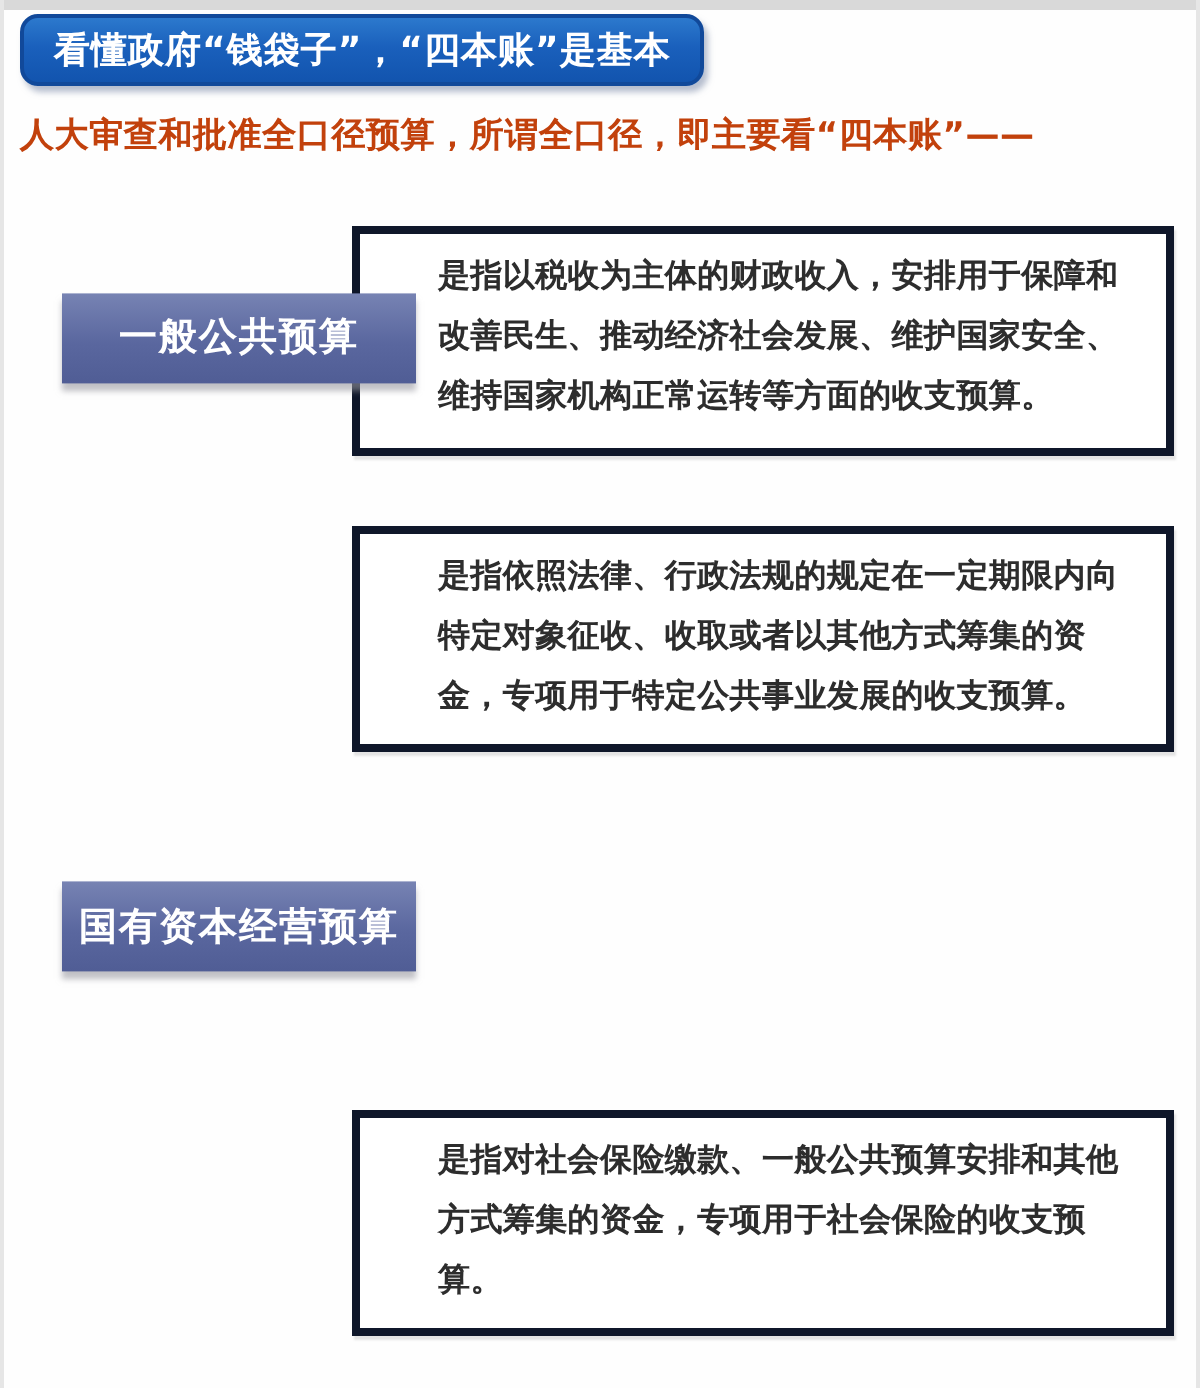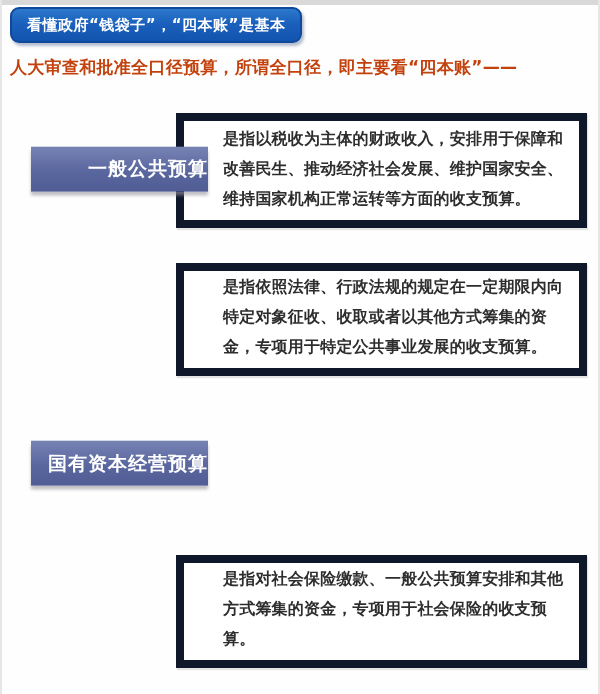--- a/index.html
+++ b/index.html
@@ -31,21 +31,21 @@
     background: linear-gradient(180deg, #2c79cd 0%, #1a60bc 45%, #1254ae 100%);
     border: 2px solid #11499a;
     border-radius: 9px;
     box-shadow: 2px 3px 3px rgba(120,135,165,0.55);
     box-sizing: border-box;
     z-index: 3;
   }
   .title-bar .title-text {
     color: #ffffff;
     font-weight: bold;
-    font-size: 15px;
+    font-size: 18px;
     letter-spacing: 0.5px;
     white-space: nowrap;
   }
   .subtitle {
     position: absolute; left: 8px; top: 56px;
     font-size: 17px;
     font-weight: bold;
     color: #c2410c;
     letter-spacing: 0.3px;
     white-space: nowrap;
@@ -54,43 +54,43 @@
   .row { position: absolute; left: 0; width: 600px; }
   .r1 { top: 113px; height: 115px; }
   .r2 { top: 263px; height: 113px; }
   .r3 { top: 409px; height: 112px; }
   .r4 { top: 555px; height: 113px; }
 
   .outline-box {
     position: absolute; left: 174px; top: 0;
     width: 411px; height: 100%;
     box-sizing: border-box;
-    border: 8px solid #0f172a;
+    border: 4px solid #0f172a;
     background: #ffffff;
-    display: flex; align-items: flex-end;
+    display: flex; align-items: flex-start;
     padding: 6px 13px 6px 39px;
     box-shadow: 1px 2px 1px rgba(180,180,180,0.35);
   }
   .desc {
     margin: 0;
     font-size: 16px;
     font-weight: bold;
     color: #2d2d2d;
     line-height: 30px;
     letter-spacing: 0.2px;
     text-align: left;
   }
   .label-box {
     position: absolute; left: 29px; top: 50%;
     transform: translateY(-54%);
     width: 177px; height: 45px;
     box-sizing: border-box;
     background: linear-gradient(180deg, #7783b3 0%, #5a679f 55%, #505d95 100%);
     box-shadow: 0 4px 3px rgba(150,150,158,0.6);
-    display: flex; align-items: center; justify-content: flex-end;
+    display: flex; align-items: center; justify-content: center;
     z-index: 2;
   }
   .label-box .label-text {
     color: #ffffff;
     font-weight: bold;
     font-size: 19px;
     letter-spacing: 1px;
     white-space: nowrap;
   }
 </style>

